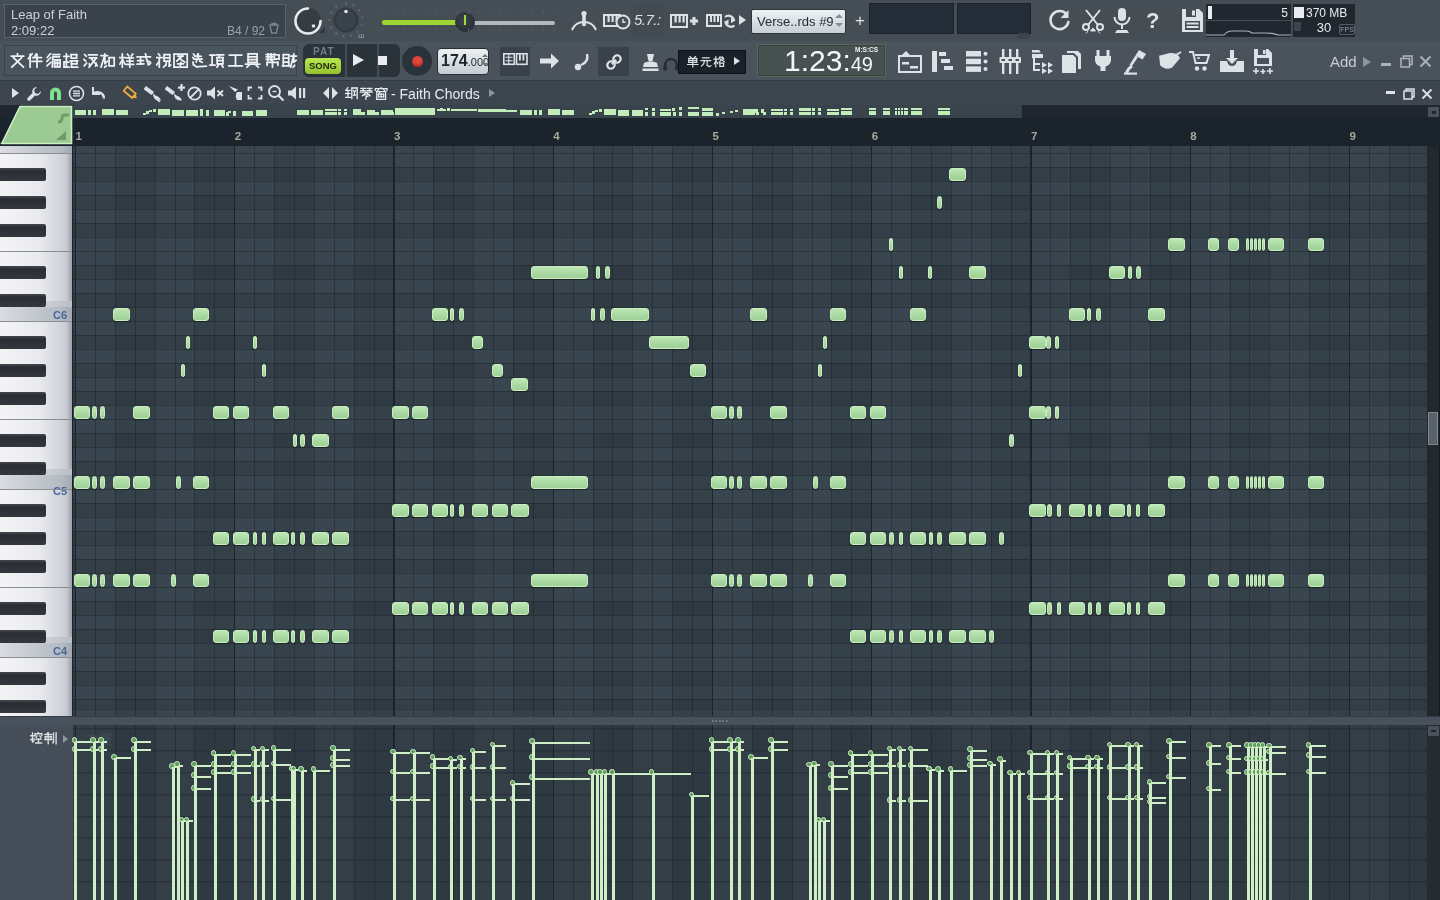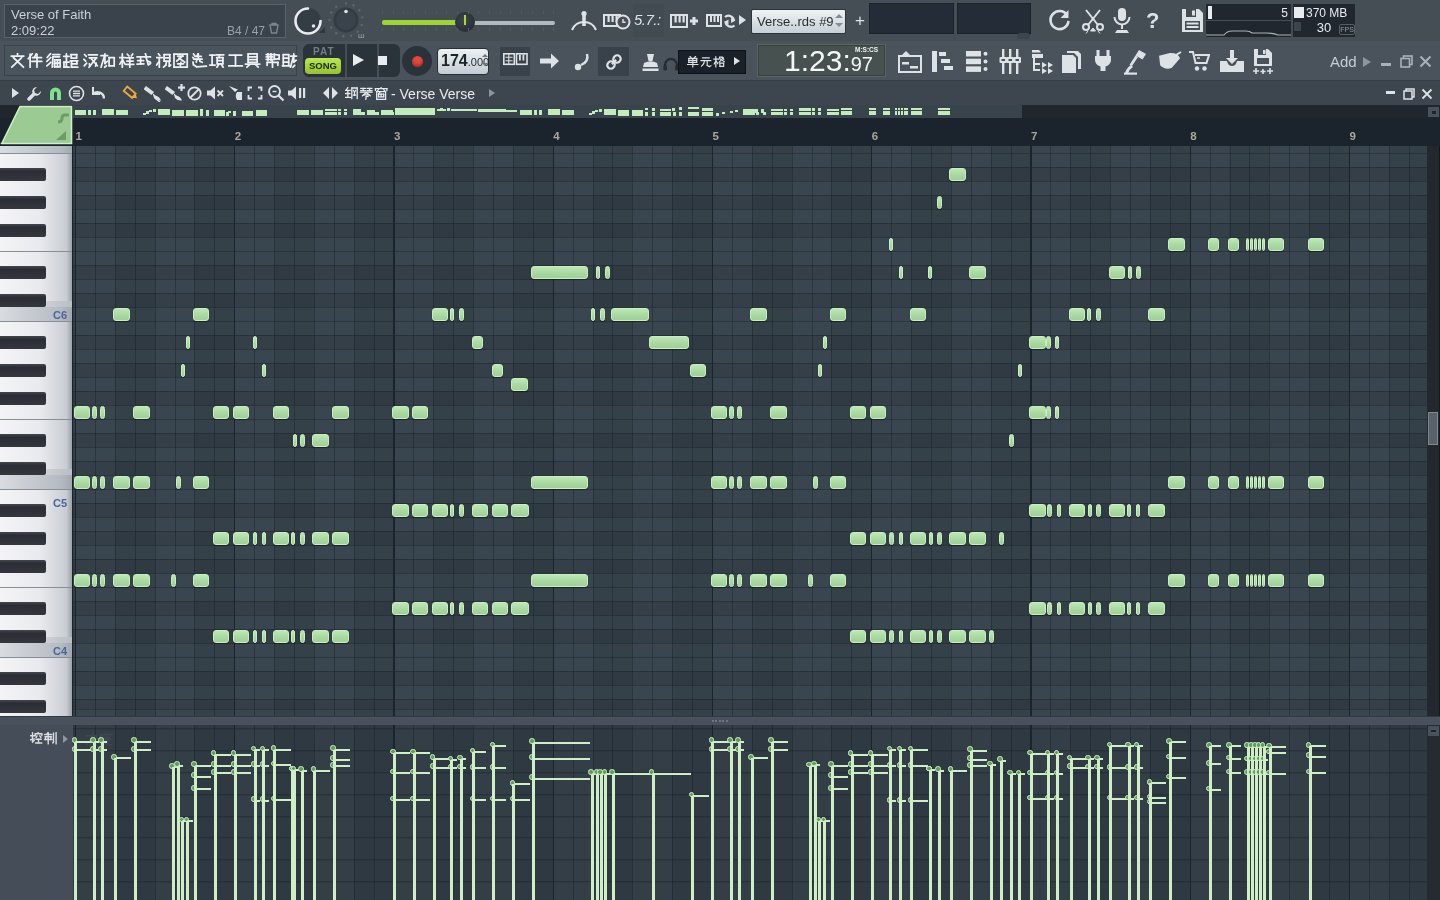--- a/index.html
+++ b/index.html
@@ -12,23 +12,23 @@
 .blackkey{position:absolute;left:0;width:46px;height:13px;background:linear-gradient(180deg,#44484e,#2a2d33 25%,#34383e);border-radius:0 2px 2px 0}
 .clabel{position:absolute;left:0;width:67px;color:#49659c;font-size:11px;font-weight:bold;text-align:right;line-height:14px}
 .crow{position:absolute;left:0;width:72px;height:14px;background:linear-gradient(90deg,#d9dce0,#b4bac2 85%,#a2a8b0)}
 .icon{position:absolute}
 svg{display:block}
 </style></head><body>
 <div id="app">
 
 <div class="abs" style="left:0;top:0;width:1440px;height:42px;background:#454d55"></div>
 <div class="abs" style="left:4px;top:4px;width:282px;height:34px;background:#3a424b;border:1px solid #59616b"></div>
-<div class="abs" style="left:11px;top:7px;color:#ccd1d9;font-size:13px">Verse of Faith</div>
+<div class="abs" style="left:11px;top:7px;color:#ccd1d9;font-size:13px">Leap of Faith</div>
 <div class="abs" style="left:11px;top:23px;color:#ccd1d9;font-size:13px">2:09:22</div>
-<div class="abs" style="left:180px;top:24px;width:85px;color:#97a1ab;font-size:12px;text-align:right">B4 / 47</div>
+<div class="abs" style="left:180px;top:24px;width:85px;color:#97a1ab;font-size:12px;text-align:right">B4 / 92</div>
 <svg class="abs" style="left:268px;top:22px" width="12" height="12" viewBox="0 0 12 12">
       <path d="M2 3 h8 l-1.5 8 h-5 Z M4 3 v-1.5 h4 V3" fill="none" stroke="#7b858f" stroke-width="1.4"></path>
     </svg>
 <svg class="abs" style="left:292px;top:4px" width="40" height="38" viewBox="0 0 40 38">
 <circle cx="16" cy="17" r="13" fill="#343c44"></circle>
 <path d="M 16 4.5 A 12.5 12.5 0 1 0 28.5 17" fill="none" stroke="#e8ecf0" stroke-width="2.6" stroke-linecap="round"></path>
 <circle cx="21.5" cy="22" r="1.8" fill="#dfe3e8"></circle>
 <path d="M 27 29 L 33 29 L 33 23 Z" fill="#2e363e"></path>
     </svg>
 <svg class="abs" style="left:326px;top:2px" width="44" height="40" viewBox="0 0 44 40">
@@ -435,21 +435,21 @@
         <line x1="36.3" y1="1.6" x2="32.0" y2="6.3"></line>
         <line x1="33.1" y1="2.8" x2="37.3" y2="5.8"></line>
         <line x1="32.9" y1="7.1" x2="36.6" y2="7.1"></line>
         <line x1="32.9" y1="7.1" x2="32.9" y2="10.3"></line>
         <line x1="36.6" y1="7.1" x2="36.6" y2="10.3"></line>
         <line x1="32.9" y1="10.3" x2="36.6" y2="10.3"></line>
       </g>
     </svg>
 <div class="abs" style="left:734px;top:57px;width:0;height:0;border-left:6px solid #dde2e7;border-top:4.5px solid transparent;border-bottom:4.5px solid transparent"></div>
 <div class="abs" style="left:757px;top:44px;width:129px;height:33px;background:#47514f;border:1px solid #5a645f;box-shadow:inset 0 0 0 1px #3a443f"></div>
-<div class="abs" style="left:765px;top:44px;width:108px;color:#f4f6f8;font-size:30px;font-weight:300;text-align:right;letter-spacing:0px;line-height:33px">1:23:<span style="font-size:20px">97</span></div>
+<div class="abs" style="left:765px;top:44px;width:108px;color:#f4f6f8;font-size:30px;font-weight:300;text-align:right;letter-spacing:0px;line-height:33px">1:23:<span style="font-size:20px">49</span></div>
 <div class="abs" style="left:855px;top:46px;color:#eef1f3;font-size:6.5px;font-weight:bold">M:S:CS</div>
 <svg class="abs icon" style="left:898px;top:50px" width="24" height="23" viewBox="0 0 24 23">
       <path d="M8 1 l4 4 h-8 Z" fill="#dde2e7"></path>
       <rect x="1" y="6" width="22" height="16" fill="none" stroke="#dde2e7" stroke-width="2"></rect>
       <rect x="4" y="12" width="7" height="2.5" fill="#dde2e7"></rect>
       <rect x="12" y="16" width="8" height="2.5" fill="#dde2e7"></rect>
     </svg>
 <svg class="abs icon" style="left:931px;top:50px" width="24" height="23" viewBox="0 0 24 23">
       <rect x="1" y="1" width="5" height="21" fill="#dde2e7"></rect>
       <rect x="8" y="2" width="7" height="4" fill="#dde2e7"></rect>
@@ -634,21 +634,21 @@
         <line x1="40.6" y1="4.7" x2="40.6" y2="12.3"></line>
         <line x1="31.7" y1="12.3" x2="40.6" y2="12.3"></line>
         <line x1="35.1" y1="4.9" x2="33.5" y2="7.2"></line>
         <line x1="33.5" y1="7.2" x2="38.7" y2="7.2"></line>
         <line x1="36.1" y1="7.2" x2="36.1" y2="9.8"></line>
         <line x1="33.5" y1="9.8" x2="38.7" y2="9.8"></line>
         <line x1="33.5" y1="7.2" x2="33.5" y2="9.8"></line>
         <line x1="38.7" y1="7.2" x2="38.7" y2="9.8"></line>
       </g>
     </svg>
-<div class="abs" style="left:391px;top:86px;color:#e8ecf0;font-size:14px"> - Verse Verse</div>
+<div class="abs" style="left:391px;top:86px;color:#e8ecf0;font-size:14px"> - Faith Chords</div>
 <div class="abs" style="left:489px;top:89px;width:0;height:0;border-left:6px solid #8d969f;border-top:4.5px solid transparent;border-bottom:4.5px solid transparent"></div>
 <div class="abs" style="left:1386px;top:91px;width:9px;height:2.5px;background:#dde2e7"></div>
 <svg class="abs" style="left:1403px;top:88px" width="12" height="12" viewBox="0 0 12 12">
 <rect x="3" y="1" width="8" height="8" fill="none" stroke="#dde2e7" stroke-width="1.5"></rect>
 <rect x="1" y="3" width="8" height="8" fill="#3d454e" stroke="#dde2e7" stroke-width="1.5"></rect>
     </svg>
 <svg class="abs" style="left:1421px;top:88px" width="12" height="12" viewBox="0 0 12 12">
 <path d="M1.5 1.5 L10.5 10.5 M10.5 1.5 L1.5 10.5" stroke="#dde2e7" stroke-width="1.8"></path>
     </svg>
 <div class="abs" style="left:0;top:105px;width:1440px;height:13px;background:#20262e"></div>
@@ -1071,21 +1071,21 @@
 <div class="note" style="left:1261.8px;top:573.5px;width:2.8px;height:13px"></div>
 <div class="note" style="left:1267.9px;top:573.5px;width:16.5px;height:13px"></div>
 <div class="note" style="left:1307.7px;top:573.5px;width:16.5px;height:13px"></div>
 <div class="abs" style="left:0;top:146px;width:72px;height:570px;background:linear-gradient(90deg,#f4f4f6 0%,#e9eaee 55%,#c9cdd3 92%,#9ba1a9 100%)"></div>
 <div class="crow" style="top:146px;height:7px"></div>
 <div class="crow" style="top:307px;height:14px"></div>
 <div class="abs" style="left:46px;top:301px;width:26px;height:6px;background:linear-gradient(90deg,#cdd0d5,#b8bdc4)"></div>
 <div class="clabel" style="top:308px">C6</div>
 <div class="crow" style="top:475px;height:14px"></div>
 <div class="abs" style="left:46px;top:469px;width:26px;height:6px;background:linear-gradient(90deg,#cdd0d5,#b8bdc4)"></div>
-<div class="clabel" style="top:496px">C5</div>
+<div class="clabel" style="top:484px">C5</div>
 <div class="crow" style="top:643px;height:14px"></div>
 <div class="abs" style="left:46px;top:637px;width:26px;height:6px;background:linear-gradient(90deg,#cdd0d5,#b8bdc4)"></div>
 <div class="clabel" style="top:644px">C4</div>
 <div class="abs" style="left:0;top:153px;width:72px;height:1px;background:#878e96"></div>
 <div class="abs" style="left:0;top:251px;width:72px;height:1px;background:#878e96"></div>
 <div class="abs" style="left:0;top:321px;width:72px;height:1px;background:#878e96"></div>
 <div class="abs" style="left:0;top:419px;width:72px;height:1px;background:#878e96"></div>
 <div class="abs" style="left:0;top:489px;width:72px;height:1px;background:#878e96"></div>
 <div class="abs" style="left:0;top:587px;width:72px;height:1px;background:#878e96"></div>
 <div class="abs" style="left:0;top:657px;width:72px;height:1px;background:#878e96"></div>

